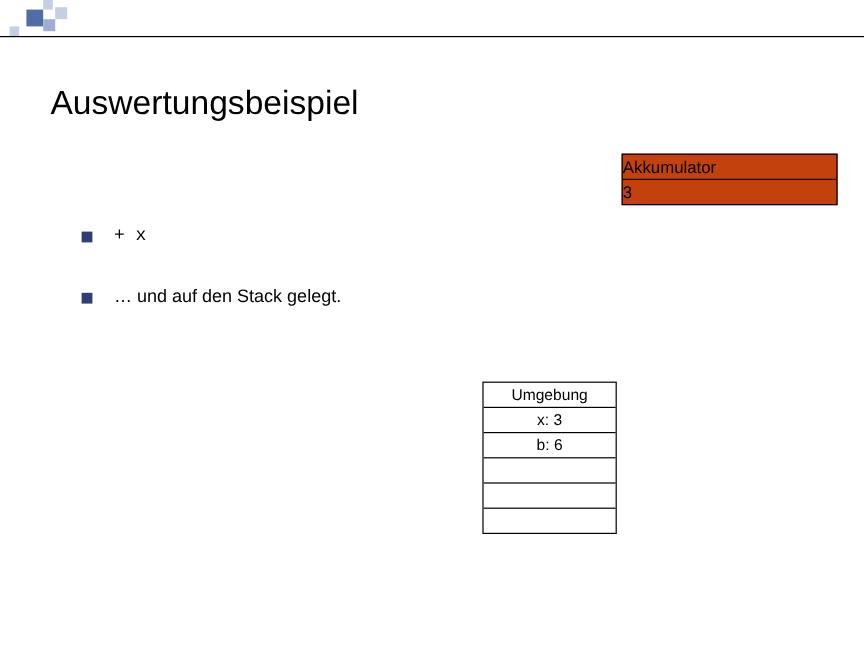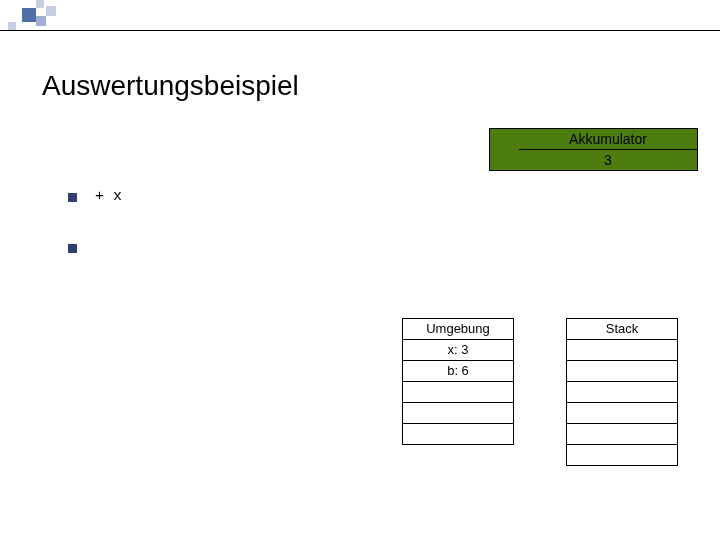--- a/index.html
+++ b/index.html
@@ -53,23 +53,21 @@
   }
 
   
   .akk {
     position: absolute;
     right: 22px;
     top: 128px;
     width: 178px;
     border: 1px solid #000;
     font-size: 14px;
-    text-align: center;
-    background: #4d7c0f;
-    padding-left: 29px;
+    background: #c2410c;
   }
   .akk .akk-head {
     border-bottom: 1px solid #000;
     padding: 2px 0;
   }
   .akk .akk-val {
     padding: 2px 0;
   }
 
   
@@ -136,35 +134,27 @@
     <div class="akk-val">3</div>
   </div>
 
   <div class="bullets">
     <div class="row">
       <div class="sq"></div>
       <div class="code">+ x</div>
     </div>
     <div class="row">
       <div class="sq"></div>
+      <div>… und auf den Stack gelegt.</div>
     </div>
   </div>
 
   <div class="box umgebung">
     <div class="head">Umgebung</div>
     <div class="row">x: 3</div>
     <div class="row">b: 6</div>
     <div class="row"></div>
     <div class="row"></div>
     <div class="row"></div>
   </div>
 
-  <div class="box stack">
-    <div class="head">Stack</div>
-    <div class="row"></div>
-    <div class="row"></div>
-    <div class="row"></div>
-    <div class="row"></div>
-    <div class="row"></div>
-    <div class="row"></div>
-  </div>
 
 </div>
 
 </body></html>

